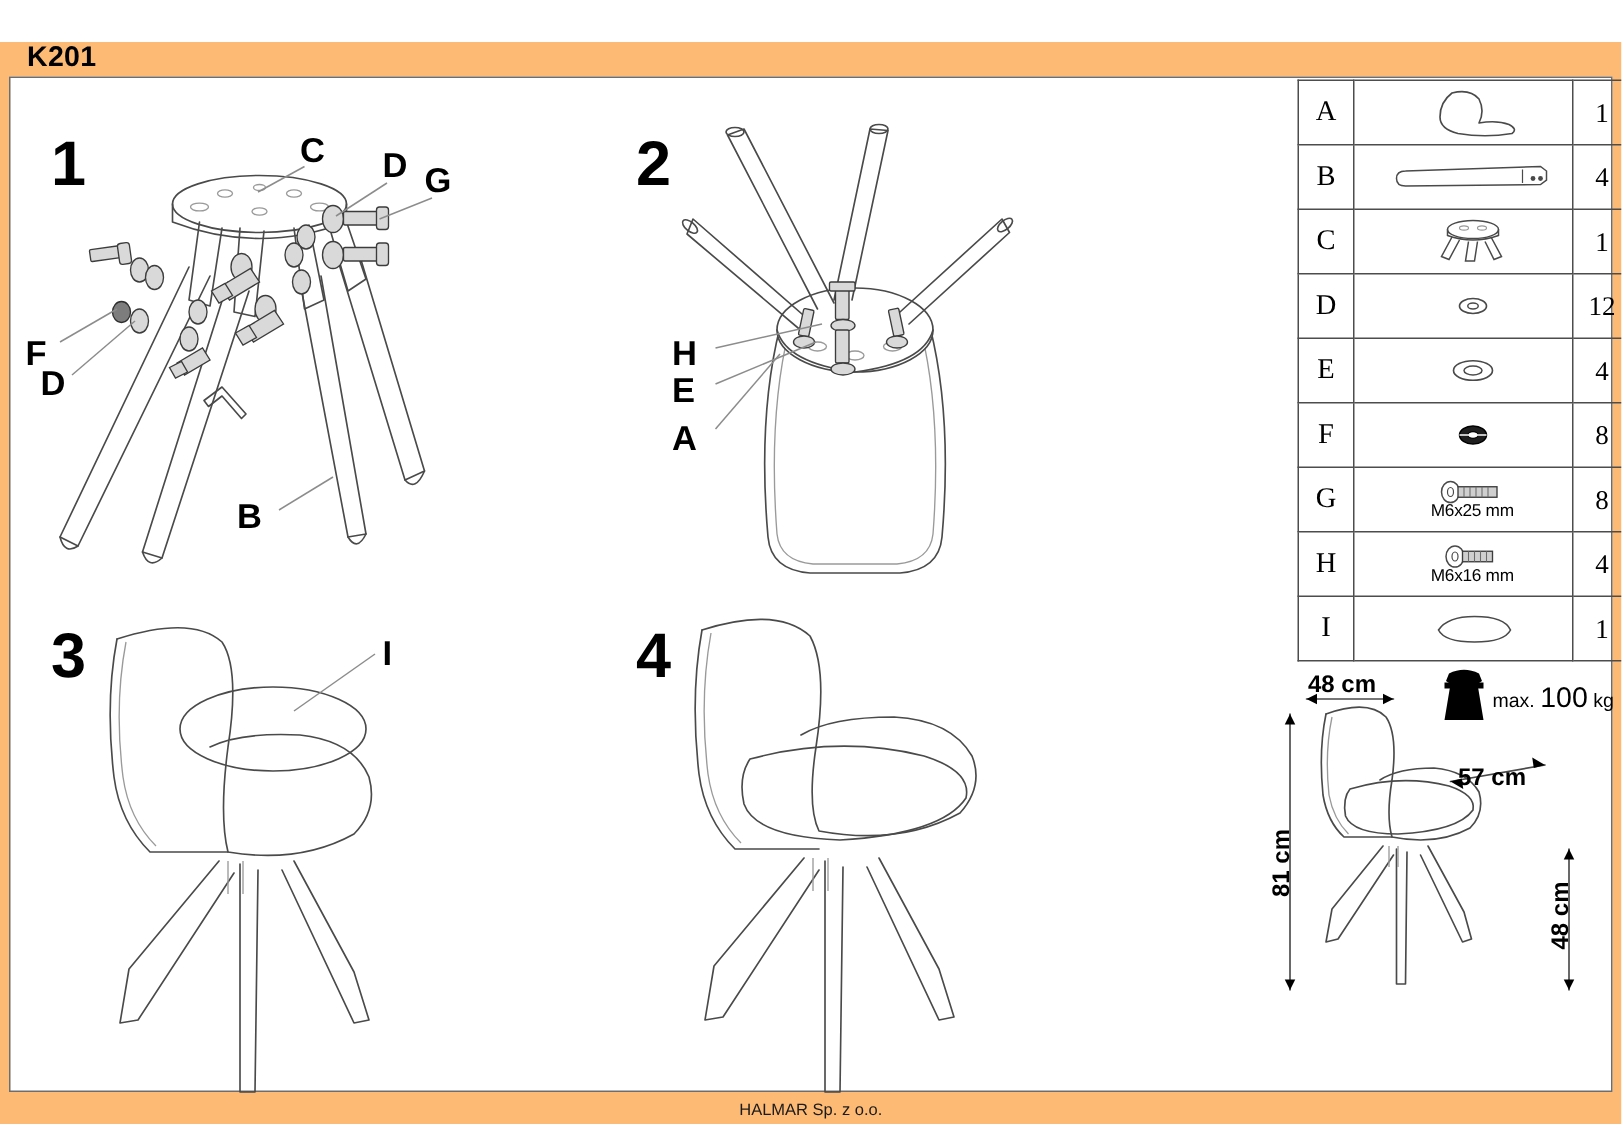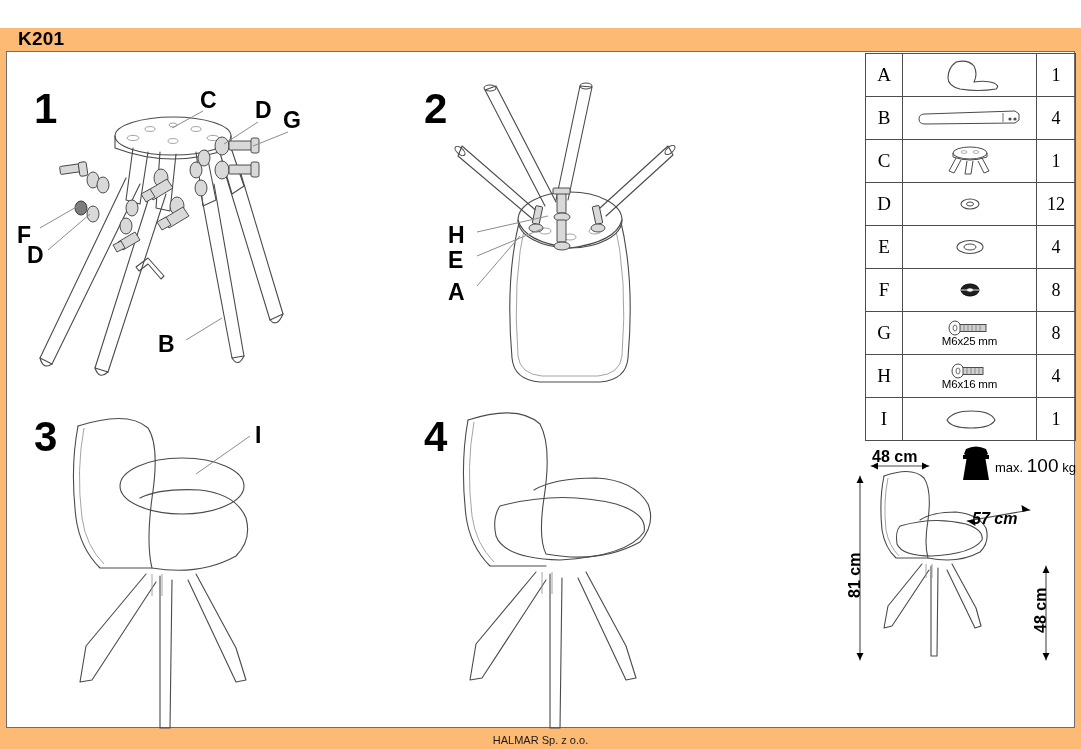--- a/index.html
+++ b/index.html
@@ -115,20 +115,21 @@
   }
   .parts-table td.col-letter {
     width: 36px;
     font-size: 19px;
     font-weight: normal;
     font-family: "Liberation Serif", serif;
   }
   .parts-table td.col-pic {
     width: 133px;
     position: relative;
+    padding-left: 12px;
   }
   .parts-table td.col-qty {
     width: 38px;
     font-size: 18px;
     font-family: "Liberation Serif", serif;
   }
   .pic-wrap {
     display: flex;
     flex-direction: column;
     align-items: center;
@@ -522,21 +523,21 @@
             </svg>
           </div>
         </td>
         <td class="col-qty">1</td>
       </tr>
     </tbody>
   </table>
 
   <div class="dim-label" style="left:872px; top:421px;">48 cm</div>
   <div class="dim-label vert" style="left:847px; top:570px;">81 cm</div>
-  <div class="dim-label" style="left:972px; top:483px;font-style:italic;">57 cm</div>
+  <div class="dim-label" style="left:972px; top:483px;">57 cm</div>
   <div class="dim-label vert" style="left:1033px; top:605px;">48 cm</div>
 
   <div class="weight-text" style="left:995px; top:428px;">
     <span class="sm">max.</span>
     <span class="big">100</span>
     <span class="sm">kg</span>
   </div>
 
   <div class="footer">
     <div>HALMAR Sp. z o.o.</div>

